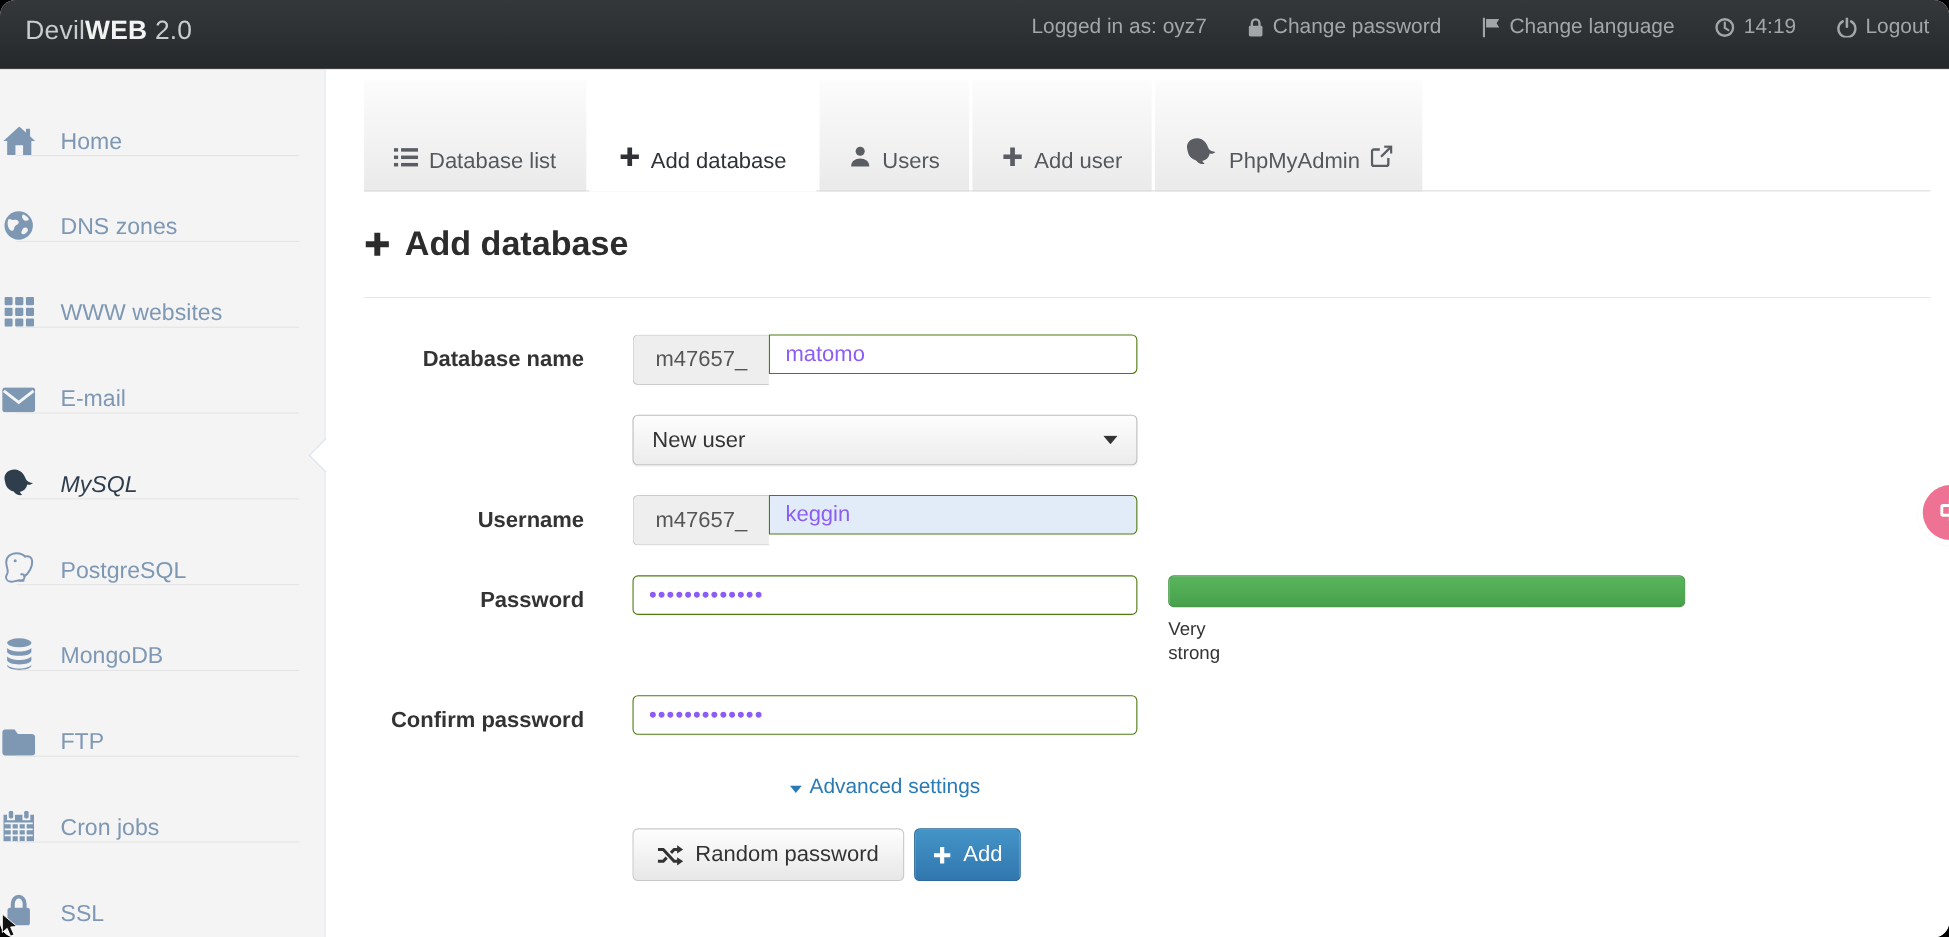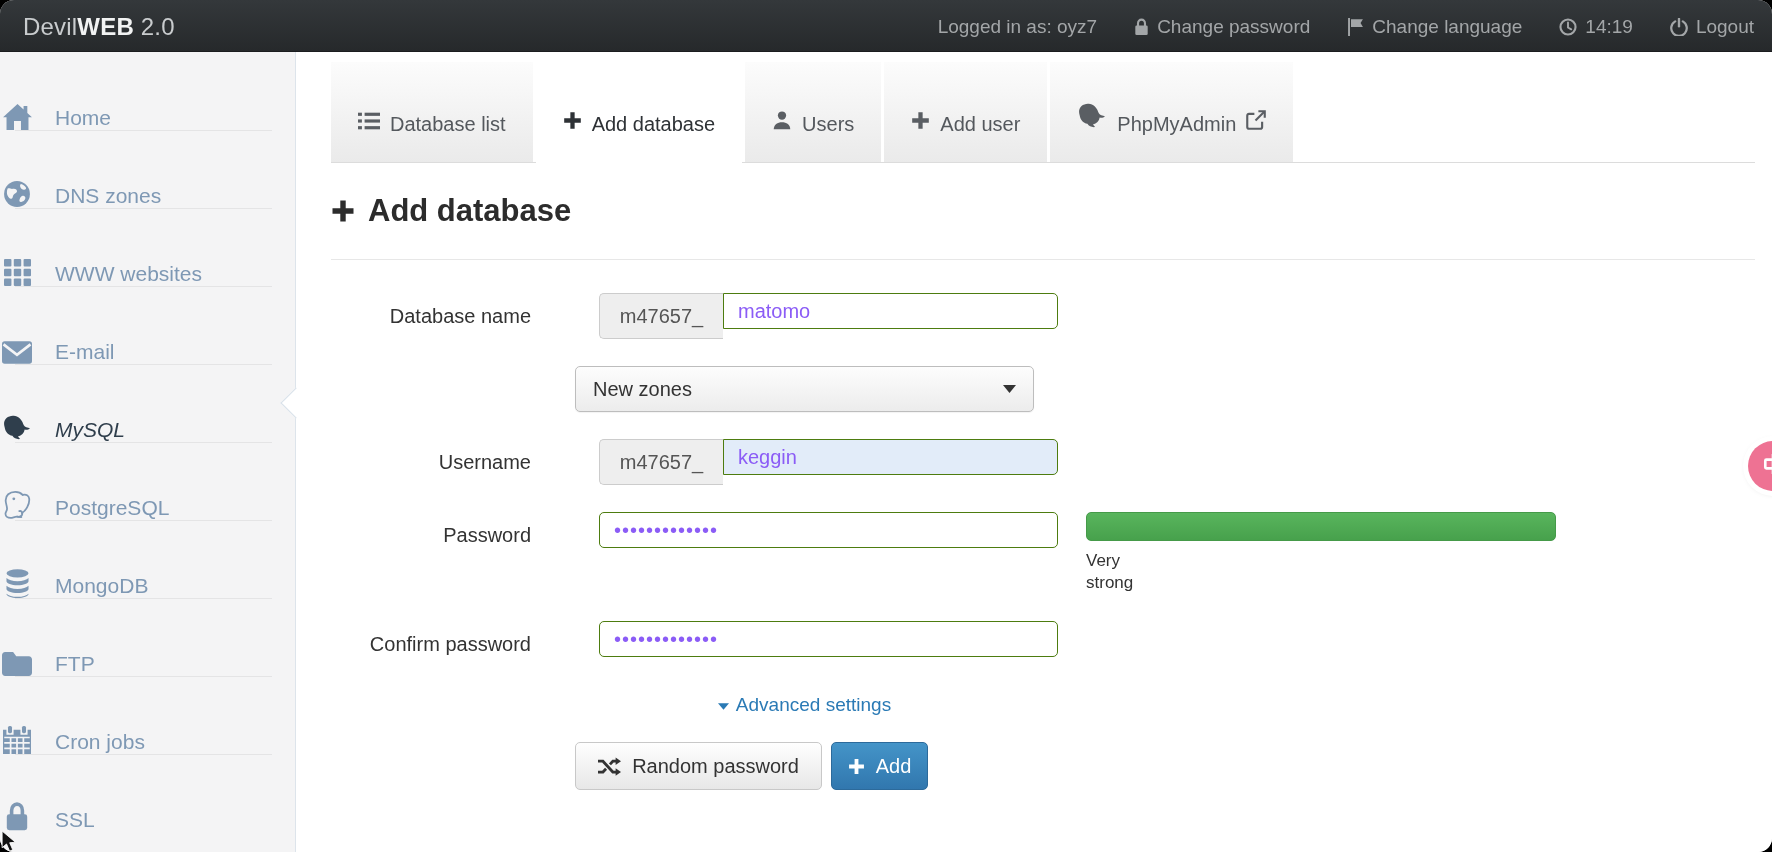--- a/index.html
+++ b/index.html
@@ -8,22 +8,22 @@
     background:#000;
     font-family:"Liberation Sans","DejaVu Sans",sans-serif;
     -webkit-font-smoothing:antialiased;
   }
   .window{
     position:absolute;inset:0;border-radius:14px;overflow:hidden;
     background:#fff;display:flex;flex-direction:column;
   }
   
   .topbar{
-    height:48px;flex:none;display:flex;align-items:center;
-    padding:3px 18px 0 23px;
+    height:48px;flex:none;display:flex;align-items:flex-start;
+    padding:14px 18px 0 23px;
     background:linear-gradient(#34383b,#26292b);
     border-bottom:1px solid #1b1d1f;
   }
   .brand{font-size:24px;color:#c9ccce;letter-spacing:.2px;white-space:nowrap;}
   .brand .bold{color:#f2f3f3;font-weight:700;}
   .topnav{margin-left:auto;display:flex;align-items:center;gap:37px;color:#a3a6a8;font-size:19px;}
   .topnav .titem{display:flex;align-items:center;gap:8px;white-space:nowrap;cursor:pointer;}
   .topnav .titem.plain{cursor:default;}
   .topnav svg{display:block;color:#a3a6a8;}
   
@@ -52,40 +52,40 @@
     z-index:2;
   }
   
   .main{flex:1;min-width:0;padding:0 17px 0 35px;position:relative;background:#fff;}
   .tabs{
     margin-top:10px;height:100px;display:flex;align-items:stretch;
     border-bottom:1px solid #dcdcdc;
   }
   .tab{
     display:flex;align-items:flex-end;gap:10px;
-    padding:0 27px 26px;margin-right:3px;margin-bottom:-1px;
+    padding:0 27px 14px;margin-right:3px;margin-bottom:-1px;
     background:linear-gradient(#fcfcfc,#eaeaea);
     border-bottom:1px solid #dcdcdc;
     color:#54585d;font-size:20px;cursor:pointer;white-space:nowrap;
   }
   .tab svg{margin-bottom:1px;color:#5a5e63;}
   .tab.active{background:#fff;border-bottom-color:#fff;color:#2e3236;}
   .tab.active svg{color:#2e3236;}
   .page-head{
     margin-top:30px;display:flex;align-items:center;gap:13px;
     font-size:31px;font-weight:700;color:#2c2c2c;
   }
   .page-head svg{color:#2c2c2c;width:24px;height:24px;}
   .rule{border-top:1px solid #e7e7e7;margin-top:30px;}
   
   .form{margin-top:33px;}
   .frow{display:flex;align-items:flex-start;margin-bottom:27px;}
   .flabel{
-    width:200px;padding-right:68px;flex:none;text-align:right;
-    font-weight:400;color:#333;font-size:20px;line-height:46px;white-space:nowrap;
+    width:200px;padding-right:44px;flex:none;text-align:right;
+    font-weight:700;color:#333;font-size:20px;line-height:46px;white-space:nowrap;
   }
   .fspacer{width:244px;flex:none;}
   .igroup{display:flex;width:459px;height:46px;flex:none;}
   .addon{
     width:124px;flex:none;background:#eee;border:1px solid #ccc;border-right:0;
     border-radius:5px 0 0 5px;display:flex;align-items:center;justify-content:center;
     color:#555;font-size:20px;box-sizing:border-box;
   }
   .tinput{
     flex:1;min-width:0;border:1px solid #4d7c0f;border-radius:0 5px 5px 0;
@@ -370,21 +370,21 @@
           <div class="flabel">Database name</div>
           <div class="igroup">
             <div class="addon">m47657_</div>
             <input class="tinput" type="text" value="matomo" style="">
           </div>
         </div>
 
         <div class="frow">
           <div class="fspacer"></div>
           <div class="fselect">
-            <span>New zones</span>
+            <span>New user</span>
             <svg width="13" height="8" viewBox="0 0 10 6">
                 <path fill="currentColor" d="M0 0h10L5 6z"></path>
               </svg>
           </div>
         </div>
 
         <div class="frow">
           <div class="flabel">Username</div>
           <div class="igroup">
             <div class="addon">m47657_</div>

